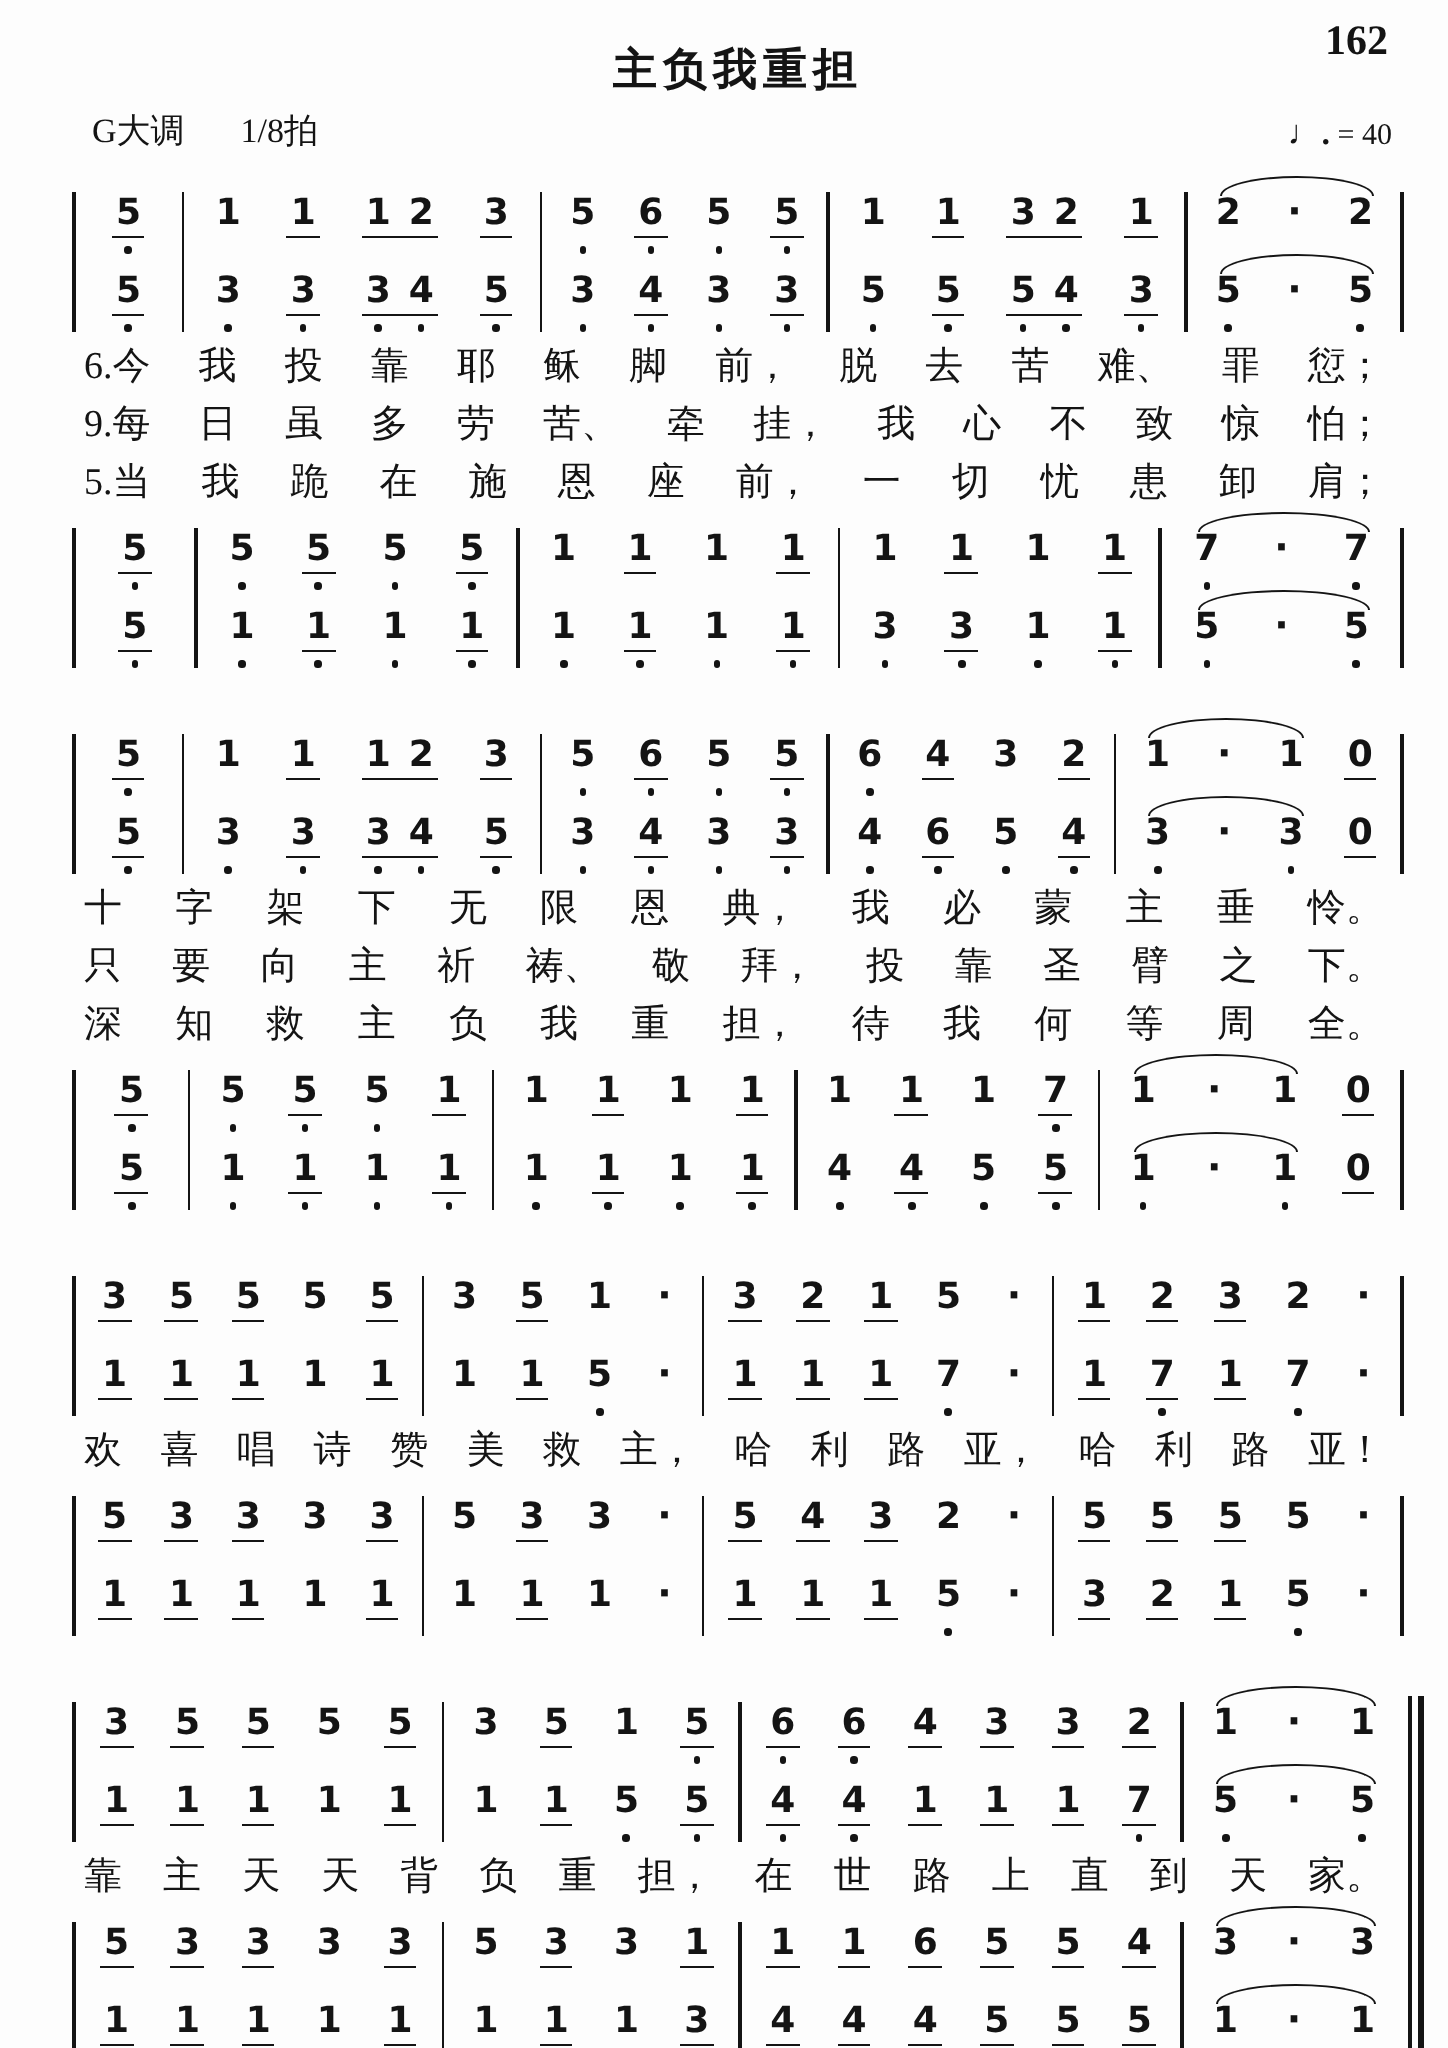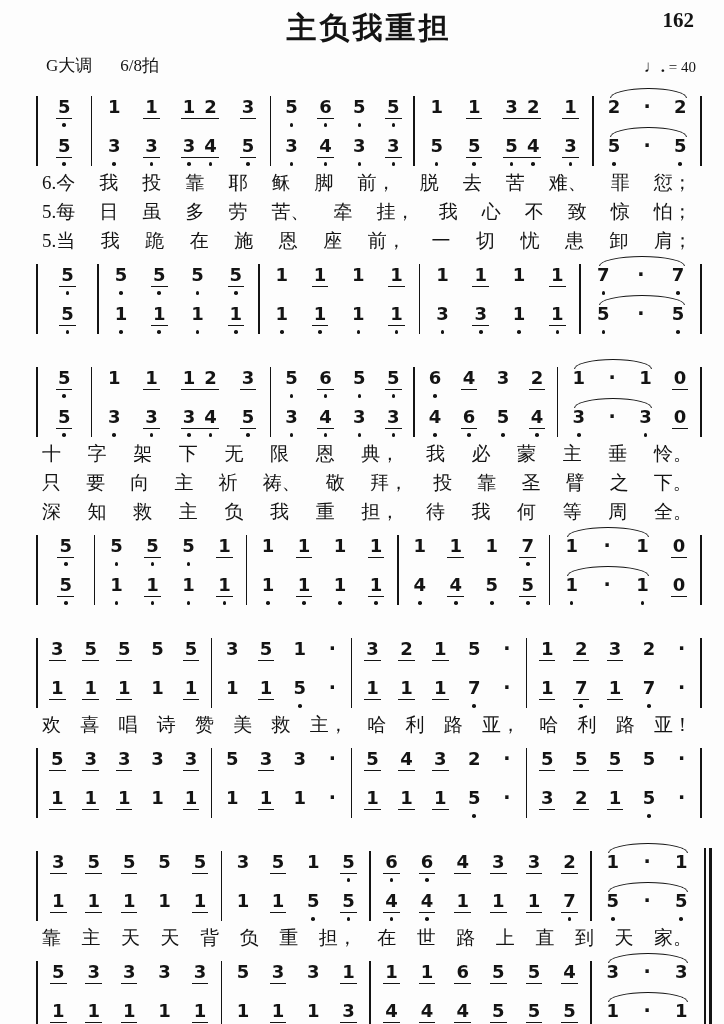--- a/index.html
+++ b/index.html
@@ -1,21 +1,21 @@
 <!DOCTYPE html>
 <html><head>
 <meta charset="utf-8">
 <style>
   html,body{margin:0;padding:0;background:#e8e8e8;}
   body{width:724px;height:1024px;font-family:"DejaVu Sans",sans-serif;color:#141414;}
   .sheet{position:relative;width:724px;height:1024px;background:#fdfdfd;box-sizing:border-box;
          padding:8px 22px 0 36px;overflow:hidden;}
   
   .titlebar{position:relative;text-align:center;height:42px;}
-  .titlebar h1{display:inline-block;margin:0;font-size:30px;font-weight:700;letter-spacing:3px;
+  .titlebar h1{display:inline-block;margin:12px;font-size:22px;font-weight:700;letter-spacing:3px;
                font-family:Liberation Sans, sans-serif;}
   .hymn-no{position:absolute;right:8px;top:0;font-size:21px;font-weight:700;
            font-family:"Liberation Serif",serif;}
   .meta{display:flex;justify-content:space-between;align-items:flex-end;
         padding:4px 6px 10px 10px;font-size:17px;font-family:"Liberation Serif",serif;}
   .meta-left span{margin-right:28px;margin-top:48px;}
   .meta-right{font-size:15px;}
   .meta-right .nq{font-size:17px;font-weight:700;}
   
   .system{position:relative;margin-bottom:22px;}
@@ -50,21 +50,21 @@
 </head>
 <body>
 
 <div class="sheet">
   <div class="titlebar">
     <h1>主负我重担</h1>
     <div class="hymn-no">162</div>
   </div>
   <div class="meta">
     <div class="meta-left">
-      <span>G大调</span><span>6/8拍</span>
+      <span>G大调</span><span>1/8拍</span>
     </div>
     <div class="meta-right">
       <span class="nq">♩.</span>
       <span>= 40</span>
     </div>
   </div>
   <div id="music">
       <div class="system">
         <div class="pair">
           <div class="bar"></div>
@@ -360,21 +360,21 @@
           <span>脚</span>
           <span>前，</span>
           <span>脱</span>
           <span>去</span>
           <span>苦</span>
           <span>难、</span>
           <span>罪</span>
           <span>愆；</span>
         </div>
         <div class="lyr">
-          <span>5.每</span>
+          <span>9.每</span>
           <span>日</span>
           <span>虽</span>
           <span>多</span>
           <span>劳</span>
           <span>苦、</span>
           <span>牵</span>
           <span>挂，</span>
           <span>我</span>
           <span>心</span>
           <span>不</span>

